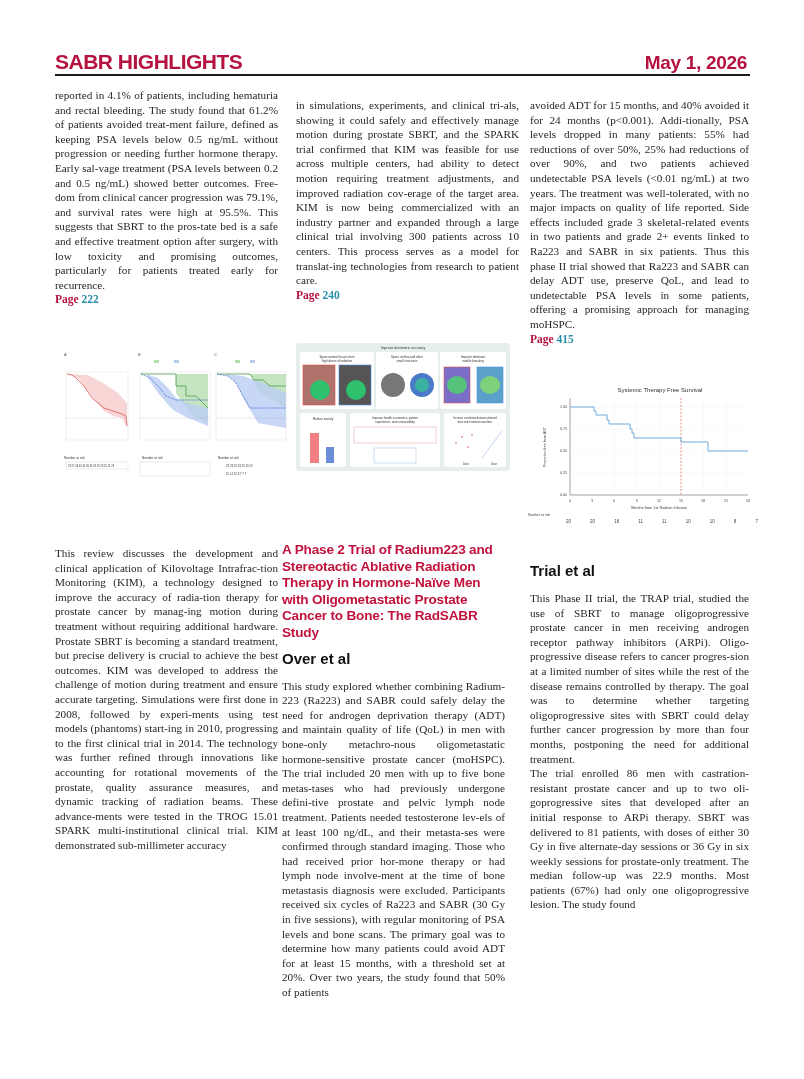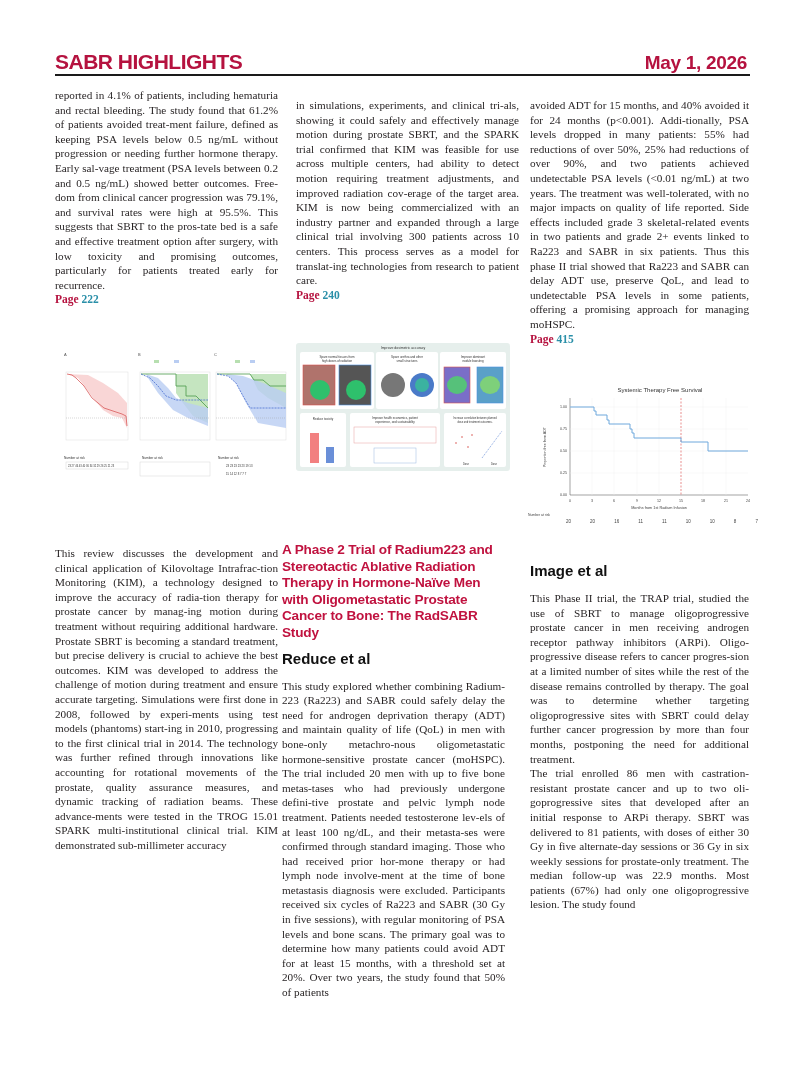--- a/index.html
+++ b/index.html
@@ -120,21 +120,21 @@
     <circle cx="160" cy="100" r="0.8" fill="#d9534f"></circle>
       <circle cx="166" cy="94" r="0.8" fill="#d9534f"></circle>
       <circle cx="172" cy="104" r="0.8" fill="#d9534f"></circle>
       <circle cx="176" cy="92" r="0.8" fill="#d9534f"></circle>
     <line x1="186" y1="115" x2="206" y2="88" stroke="#6a8fd8" stroke-width="0.8" stroke-dasharray="1,1"></line>
   </svg>
 </div>
 
 <div class="col" style="left:282px; top:502px; width:223px;margin-top:40px;">
   <div class="title">A Phase 2 Trial of Radium223 and Stereotactic Ablative Radiation Therapy in Hormone-Naïve Men with Oligometastatic Prostate Cancer to Bone: The RadSABR Study</div>
-  <div class="author">Reduce et al</div>
+  <div class="author">Over et al</div>
   <div class="body" style="margin-top:12px;">This study explored whether combining Radium-223 (Ra223) and SABR could safely delay the need for androgen deprivation therapy (ADT) and maintain quality of life (QoL) in men with bone-only metachro-nous oligometastatic hormone-sensitive prostate cancer (moHSPC). The trial included 20 men with up to five bone metas-tases who had previously undergone defini-tive prostate and pelvic lymph node treatment. Patients needed testosterone lev-els of at least 100 ng/dL, and their metasta-ses were confirmed through standard imaging. Those who had received prior hor-mone therapy or had lymph node involve-ment at the time of bone metastasis diagnosis were excluded. Participants received six cycles of Ra223 and SABR (30 Gy in five sessions), with regular monitoring of PSA levels and bone scans. The primary goal was to determine how many patients could avoid ADT for at least 15 months, with a threshold set at 20%. Over two years, the study found that 50% of patients</div>
 </div>
 
 <div class="col" style="left:530px; top:98px; width:219px;">
   <div class="body">avoided ADT for 15 months, and 40% avoided it for 24 months (p&lt;0.001). Addi-tionally, PSA levels dropped in many patients: 55% had reductions of over 50%, 25% had reductions of over 90%, and two patients achieved undetectable PSA levels (&lt;0.01 ng/mL) at two years. The treatment was well-tolerated, with no major impacts on quality of life reported. Side effects included grade 3 skeletal-related events in two patients and grade 2+ events linked to Ra223 and SABR in six patients. Thus this phase II trial showed that Ra223 and SABR can delay ADT use, preserve QoL, and lead to undetectable PSA levels in some patients, offering a promising approach for managing moHSPC.</div>
   <div class="pageref">
     <span class="lbl">Page</span>
     <span class="num">415</span>
   </div>
 </div>
@@ -194,16 +194,16 @@
   <span>16</span>
   <span>11</span>
   <span>11</span>
   <span>10</span>
   <span>10</span>
   <span>8</span>
   <span>7</span>
 </div>
 
 <div class="col" style="left:530px; top:554px; width:219px;">
-  <div class="author">Image et al</div>
+  <div class="author">Trial et al</div>
   <div class="body" style="margin-top:12px;">This Phase II trial, the TRAP trial, studied the use of SBRT to manage oligoprogressive prostate cancer in men receiving androgen receptor pathway inhibitors (ARPi). Oligo-progressive disease refers to cancer progres-sion at a limited number of sites while the rest of the disease remains controlled by therapy. The goal was to determine whether targeting oligoprogressive sites with SBRT could delay further cancer progression by more than four months, postponing the need for additional treatment.</div>
   <div class="body">The trial enrolled 86 men with castration-resistant prostate cancer and up to two oli-goprogressive sites that developed after an initial response to ARPi therapy. SBRT was delivered to 81 patients, with doses of either 30 Gy in five alternate-day sessions or 36 Gy in six weekly sessions for prostate-only treatment. The median follow-up was 22.9 months. Most patients (67%) had only one oligoprogressive lesion. The study found</div>
 </div>
 
 </body></html>

